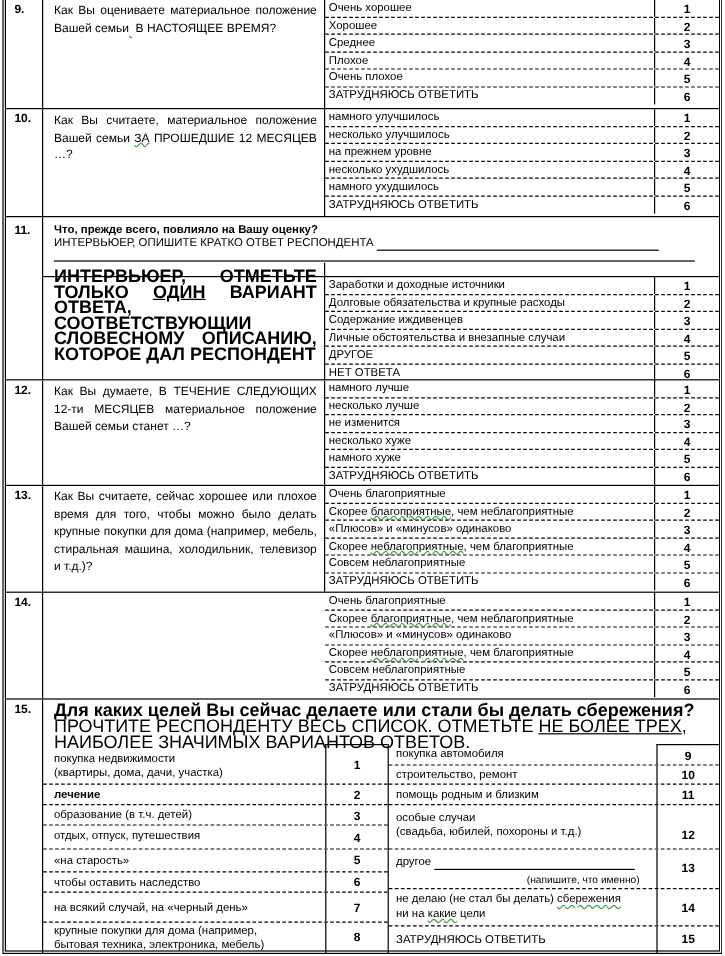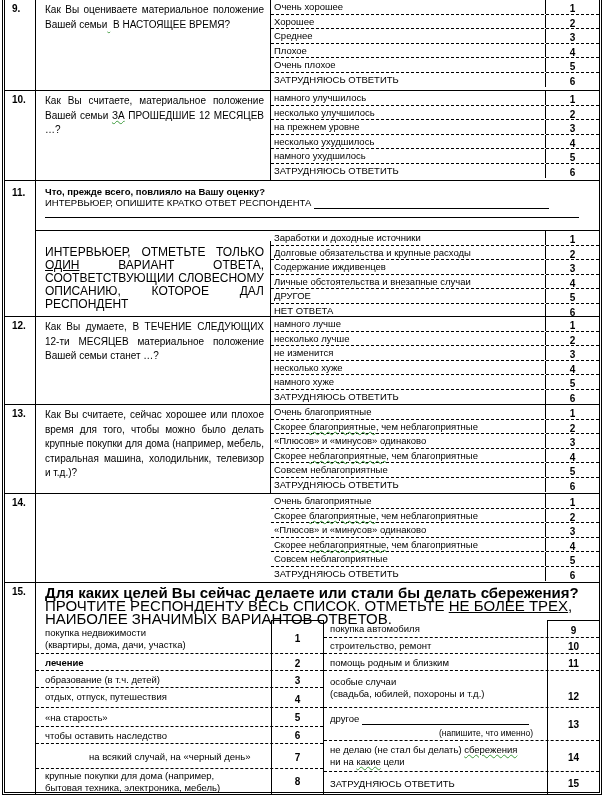--- a/index.html
+++ b/index.html
@@ -14,21 +14,21 @@
   .opt:last-child { border-bottom: none; }
   .opt-label { position: absolute; left: 3px; top: 1px; font-size: 9.5px; white-space: nowrap; }
   .opt-code { position: absolute; right: 0; top: 0; bottom: 0; width: 54px; border-left: 1px solid #000; font-weight: bold; text-align: center; font-size: 10px; padding-top: 3px; }
   .wavy { text-decoration: underline wavy #3c9a3c; text-decoration-thickness: 1px; }
   .u { text-decoration: underline; }
   .q11-top { position: absolute; left: 31px; right: 0; top: 0; height: 50px; border-bottom: 1px solid #000; padding: 5px 6px 0 9px; }
   .q11-top .title { font-weight: bold; font-size: 9.5px; }
   .q11-top .instr { font-size: 9.5px; white-space: nowrap; }
   .blank-line { display: inline-block; border-bottom: 1px solid #000; height: 10px; vertical-align: bottom; }
   .full-blank { position: absolute; left: 9px; right: 20px; top: 36px; border-bottom: 1px solid #000; }
-  .q11-instr { position: absolute; left: 31px; top: 60px; bottom: 0; width: 235px; border-right: 1px solid #000; font-size: 12px; padding: 5px 6px 0 9px; text-align: justify; line-height: 13px; }
+  .q11-instr { position: absolute; left: 31px; top: 38px; bottom: 0; width: 235px; border-right: 1px solid #000; font-size: 15px; padding: 5px 6px 0 9px; text-align: justify; line-height: 13px; font-weight: bold; }
   .q11-opts { position: absolute; left: 266px; right: 0; top: 50px; bottom: 0; }
   .grid { position: absolute; }
   .cell-row { position: relative; border-bottom: 1px dashed #000; }
   .cell-row:last-child { border-bottom: none; }
   .cell-text { position: absolute; left: 9px; font-size: 9.5px; white-space: nowrap; line-height: 12px; }
   .cell-code { position: absolute; right: 0; top: 0; bottom: 0; width: 52px; border-left: 1px solid #000; text-align: center; font-weight: bold; font-size: 10px; }
 </style>
 </head>
 <body>
 
@@ -253,21 +253,21 @@
           </div>
         <div class="cell-row" style="height:19px;">
             <span class="cell-text" style="top:4px;">«на старость»</span>
             <span class="cell-code" style="padding-top:4px;">5</span>
           </div>
         <div class="cell-row" style="height:17px;">
             <span class="cell-text" style="top:3px;">чтобы оставить наследство</span>
             <span class="cell-code" style="padding-top:3px;">6</span>
           </div>
         <div class="cell-row" style="height:25px;">
-            <span class="cell-text" style="top:7px;margin-left:44px;">на всякий случай,  на «черный день»</span>
+            <span class="cell-text" style="top:7px;">на всякий случай,  на «черный день»</span>
             <span class="cell-code" style="padding-top:8px;">7</span>
           </div>
         <div class="cell-row" style="height:26px;">
             <span class="cell-text" style="top:1px;"><span>крупные покупки  для дома (например,</span><br><span>бытовая техника, электроника, мебель)</span></span>
             <span class="cell-code" style="padding-top:7px;">8</span>
           </div>
       </div>
 
       <div class="grid" style="left:287px; top:37px; right:0; bottom:0; border-left:1px solid #000;">
         <div style="position:absolute; right:0; top:0; width:52px; height:1px; border-top:1px solid #000;"></div>

